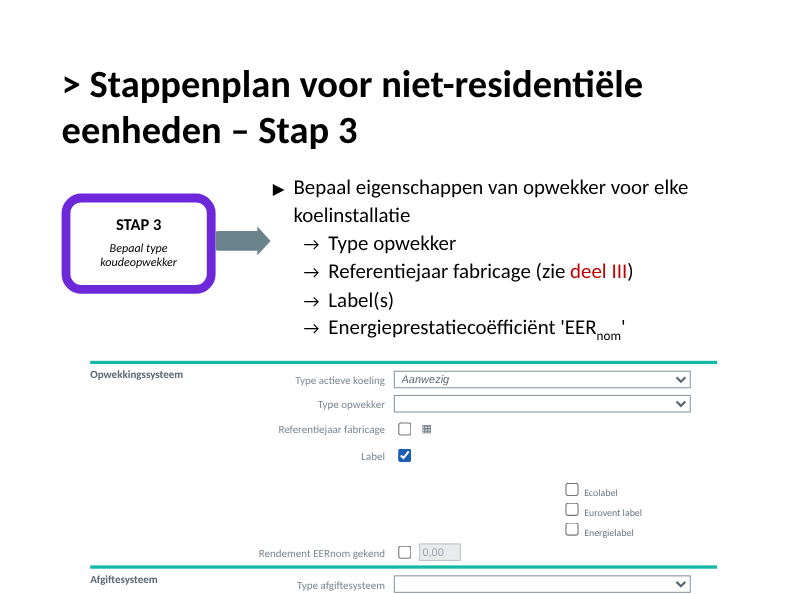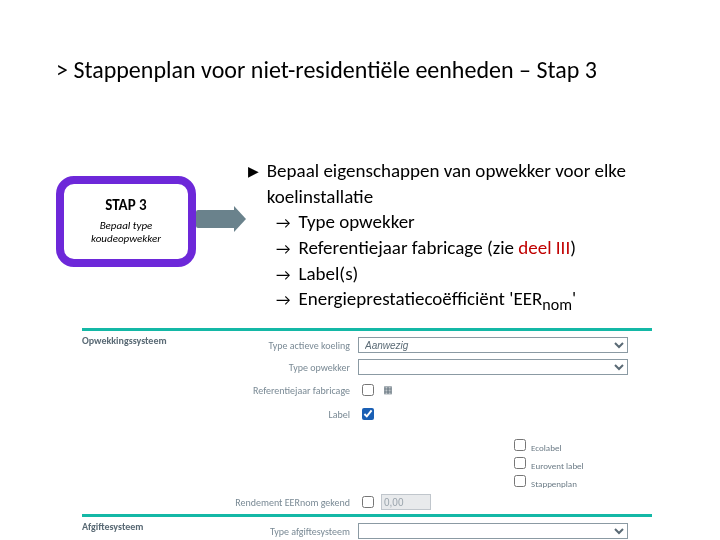--- a/index.html
+++ b/index.html
@@ -11,22 +11,22 @@
     background: #fff;
     color: #000;
     position: relative;
     overflow: hidden;
   }
   .title {
     position: absolute;
     left: 56px;
     top: 56px;
     right: 56px;
-    font-size: 24px;
-    font-weight: 400;
+    font-size: 35px;
+    font-weight: 700;
     line-height: 1.2;
   }
   .content {
     position: absolute;
     left: 56px;
     top: 158px;
     right: 24px;
     display: flex;
     gap: 0;
     align-items: flex-start;
@@ -91,21 +91,21 @@
   .sub {
     display: flex;
     gap: 8px;
     padding-left: 28px;
   }
   .arrow {
     font-size: 16px;
     padding-top: 3px;
   }
   .red { color: #c00000; }
-  .nom { font-size: 16px; vertical-align: sub; }
+  .nom { font-size: 12px; vertical-align: sub; }
   .shot {
     position: absolute;
     left: 82px;
     top: 328px;
     width: 570px;
     font-size: 10px;
     color: #7a8a95;
     background: #fff;
   }
   .shot .cat {
@@ -135,21 +135,21 @@
   }
   .shot select, .shot input[type=text] {
     font-size: 10px;
     height: 16px;
     border: 1px solid #8b9aa3;
     background: #fff;
     color: #5a6a75;
     padding: 0 2px;
   }
   .shot .wide { width: 270px; font-style: italic; }
-  .shot .small { width: 50px; }
+  .shot .small { width: 38px; }
   .shot .icon {
     display: inline-block;
     width: 14px; height: 14px;
     text-align: center;
     line-height: 14px;
     color: #5a6a75;
     font-size: 10px;
   }
   .shot .cb {
     width: 12px; height: 12px;
@@ -233,21 +233,21 @@
       </div>
       <div class="row">
         <div class="lab">Label</div>
         <div class="val">
             <input type="checkbox" class="cb" checked="" style="">
           </div>
       </div>
       <div class="sublabels">
         <div><input type="checkbox" class="cb" style=""> <span>Ecolabel</span></div>
         <div><input type="checkbox" class="cb" style=""> <span>Eurovent label</span></div>
-        <div><input type="checkbox" class="cb" style=""> <span>Stappenplan</span></div>
+        <div><input type="checkbox" class="cb" style=""> <span>Energielabel</span></div>
       </div>
       <div class="row">
         <div class="lab">Rendement EERnom gekend</div>
         <div class="val">
             <input type="checkbox" class="cb" style="">
             <input type="text" class="small disabled" value="0,00" style="">
           </div>
       </div>
     </div>
   </div>

